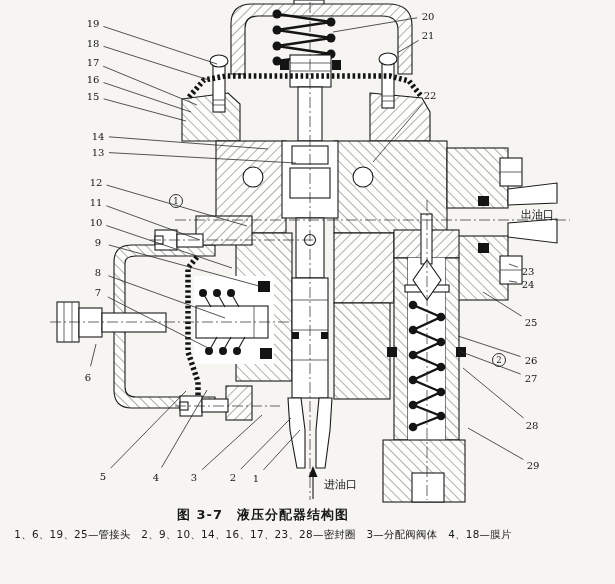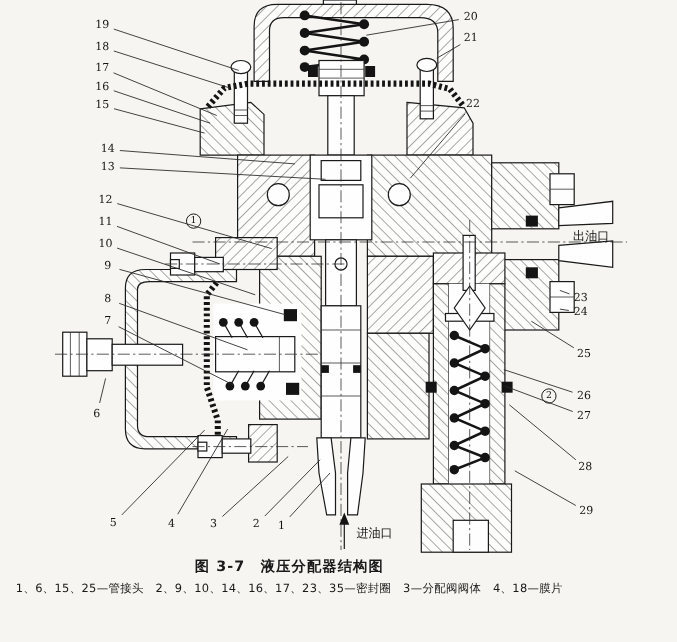--- a/index.html
+++ b/index.html
@@ -271,15 +271,15 @@
           <line x1="523.519420732102" y1="417.9943040830408" x2="463" y2="368" class="leader"></line>
           <text x="532" y="425" class="callout-num">28</text>
           <line x1="523.4402879548156" y1="459.55831775889504" x2="468" y2="428" class="leader"></line>
           <text x="533" y="465" class="callout-num">29</text>
         </g>
     </svg>
   </div>
 
   <div class="caption">
     <div class="fig-title">图 3-7　液压分配器结构图</div>
-    <div class="cap-line">1、6、15、25—管接头　2、9、10、14、16、17、23、35—密封圈　3—分配阀阀体　4、18—膜片</div>
+    <div class="cap-line">1、6、19、25—管接头　2、9、10、14、16、17、23、28—密封圈　3—分配阀阀体　4、18—膜片</div>
   </div>
 </div>
 
 </body></html>

